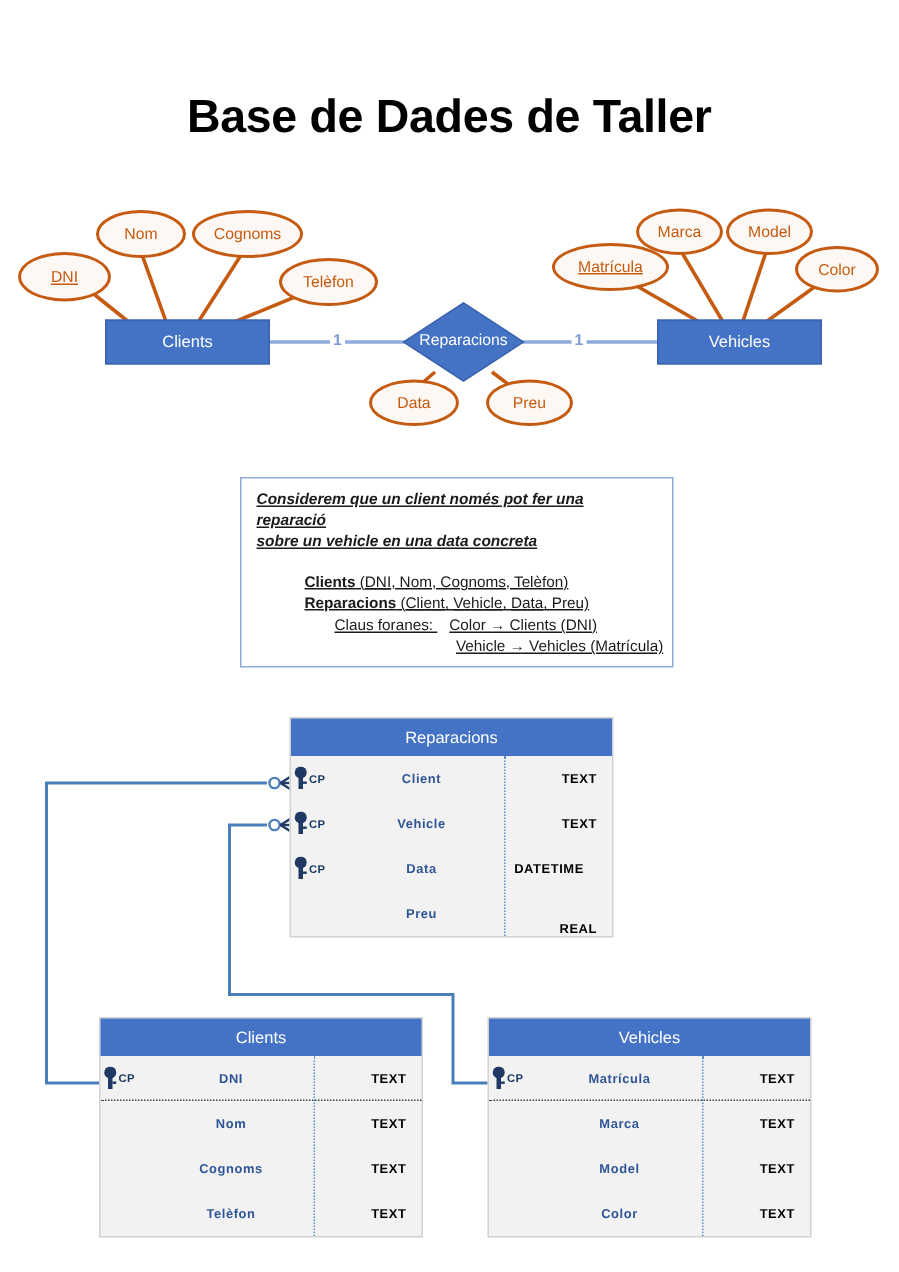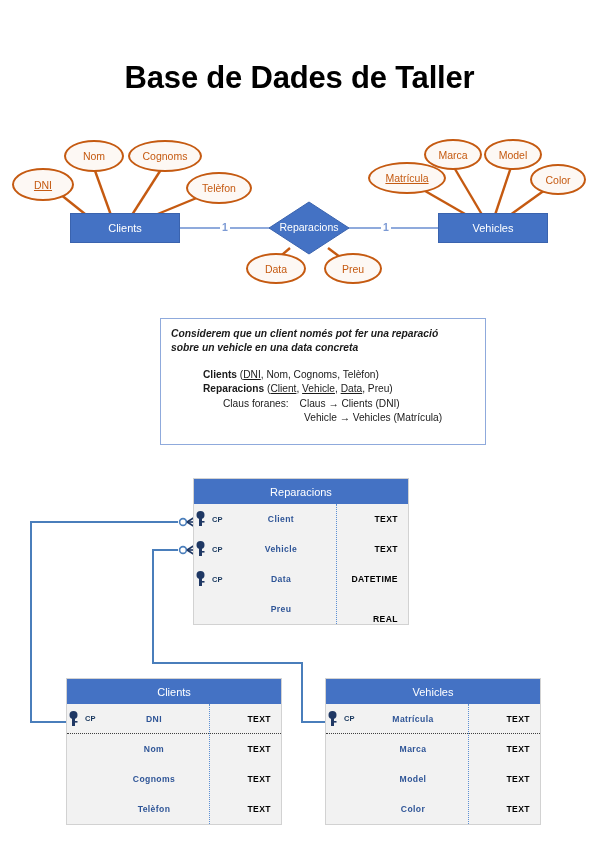--- a/index.html
+++ b/index.html
@@ -77,27 +77,28 @@
     font-weight: bold;
     background: #ffffff;
     padding: 0 2px;
     z-index: 3;
   }
 
   
   .note-box {
     position: absolute;
     left: 160px; top: 318px;
-    width: 326px; height: 127px;
+    width: 289px; height: 127px;
     border: 1px solid #8FAADC;
     background: #ffffff;
     box-sizing: border-box;
     padding: 8px 10px 6px 10px;
     font-size: 10.2px;
     color: #1a1a1a;
+    text-decoration: underline;
   }
   .note-italic {
     font-style: italic;
     font-weight: bold;
     line-height: 1.35;
     font-size: 10.3px;
   }
   .schema-list { margin-top: 13px; line-height: 1.42; }
   .schema-line { white-space: nowrap; margin-left: 32px; }
   .schema-line .rel-name { font-weight: bold; }
@@ -140,21 +141,21 @@
   .tbl-row.pk-sep { border-bottom: 1.5px dotted #3f3f3f; }
   .col-key {
     width: 34px;
     flex: 0 0 34px;
     display: flex;
     align-items: center;
     justify-content: flex-start;
     padding-left: 2px;
     box-sizing: border-box;
   }
-  .key-ico { display: flex; align-items: center; gap: 7px; justify-content: flex-end; }
+  .key-ico { display: flex; align-items: center; gap: 1px; justify-content: flex-end; }
   .key-ico svg { display: block; }
   .key-ico .cp {
     font-size: 7.5px;
     font-weight: bold;
     color: #17365D;
     letter-spacing: 0.2px;
   }
   .col-name {
     flex: 1 1 auto;
     text-align: center;
@@ -270,21 +271,21 @@
         <span class="rel-name">Clients</span><span> (</span><span class="u">DNI</span><span>, Nom, Cognoms, Telèfon)</span>
       </div>
 
 
       <div class="schema-line">
         <span class="rel-name">Reparacions</span><span> (</span><span class="u">Client</span><span>, </span><span class="u">Vehicle</span><span>, </span><span class="u">Data</span><span>, Preu)</span>
       </div>
 
       <div class="fk-head">
         <span>Claus foranes:</span>
-        <span style="margin-left:8px;">Claus → Clients (DNI)</span>
+        <span style="margin-left:8px;">Color → Clients (DNI)</span>
       </div>
       <div class="fk-row">Vehicle → Vehicles (Matrícula)</div>
     </div>
   </div>
 
   <div class="phys-layer">
 
     <svg class="phys-svg" width="599" height="388">
 
       <polyline points="178,62 31,62 31,262 126,262" fill="none" stroke="#4A7EBB" stroke-width="2"></polyline>
@@ -348,21 +349,21 @@
             <span class="key-ico">
               <svg width="9" height="16" viewBox="0 0 9 16">
                   <circle cx="4.5" cy="4" r="4" fill="#1F3864"></circle>
                   <rect x="3" y="7" width="3" height="8" fill="#1F3864"></rect>
                   <rect x="6" y="10" width="2.5" height="1.6" fill="#1F3864"></rect>
                 </svg>
               <span class="cp">CP</span>
             </span>
           </div>
           <div class="col-name">Data</div>
-          <div class="col-type" style="width:74px;">DATETIME</div>
+          <div class="col-type" style="width:74px;text-align:center;">DATETIME</div>
         </div>
 
         <div class="tbl-row">
           <div class="col-key"></div>
           <div class="col-name">Preu</div>
           <div class="col-type" style="width:74px;margin-top:20px;">REAL</div>
         </div>
       </div>
     </div>
 

